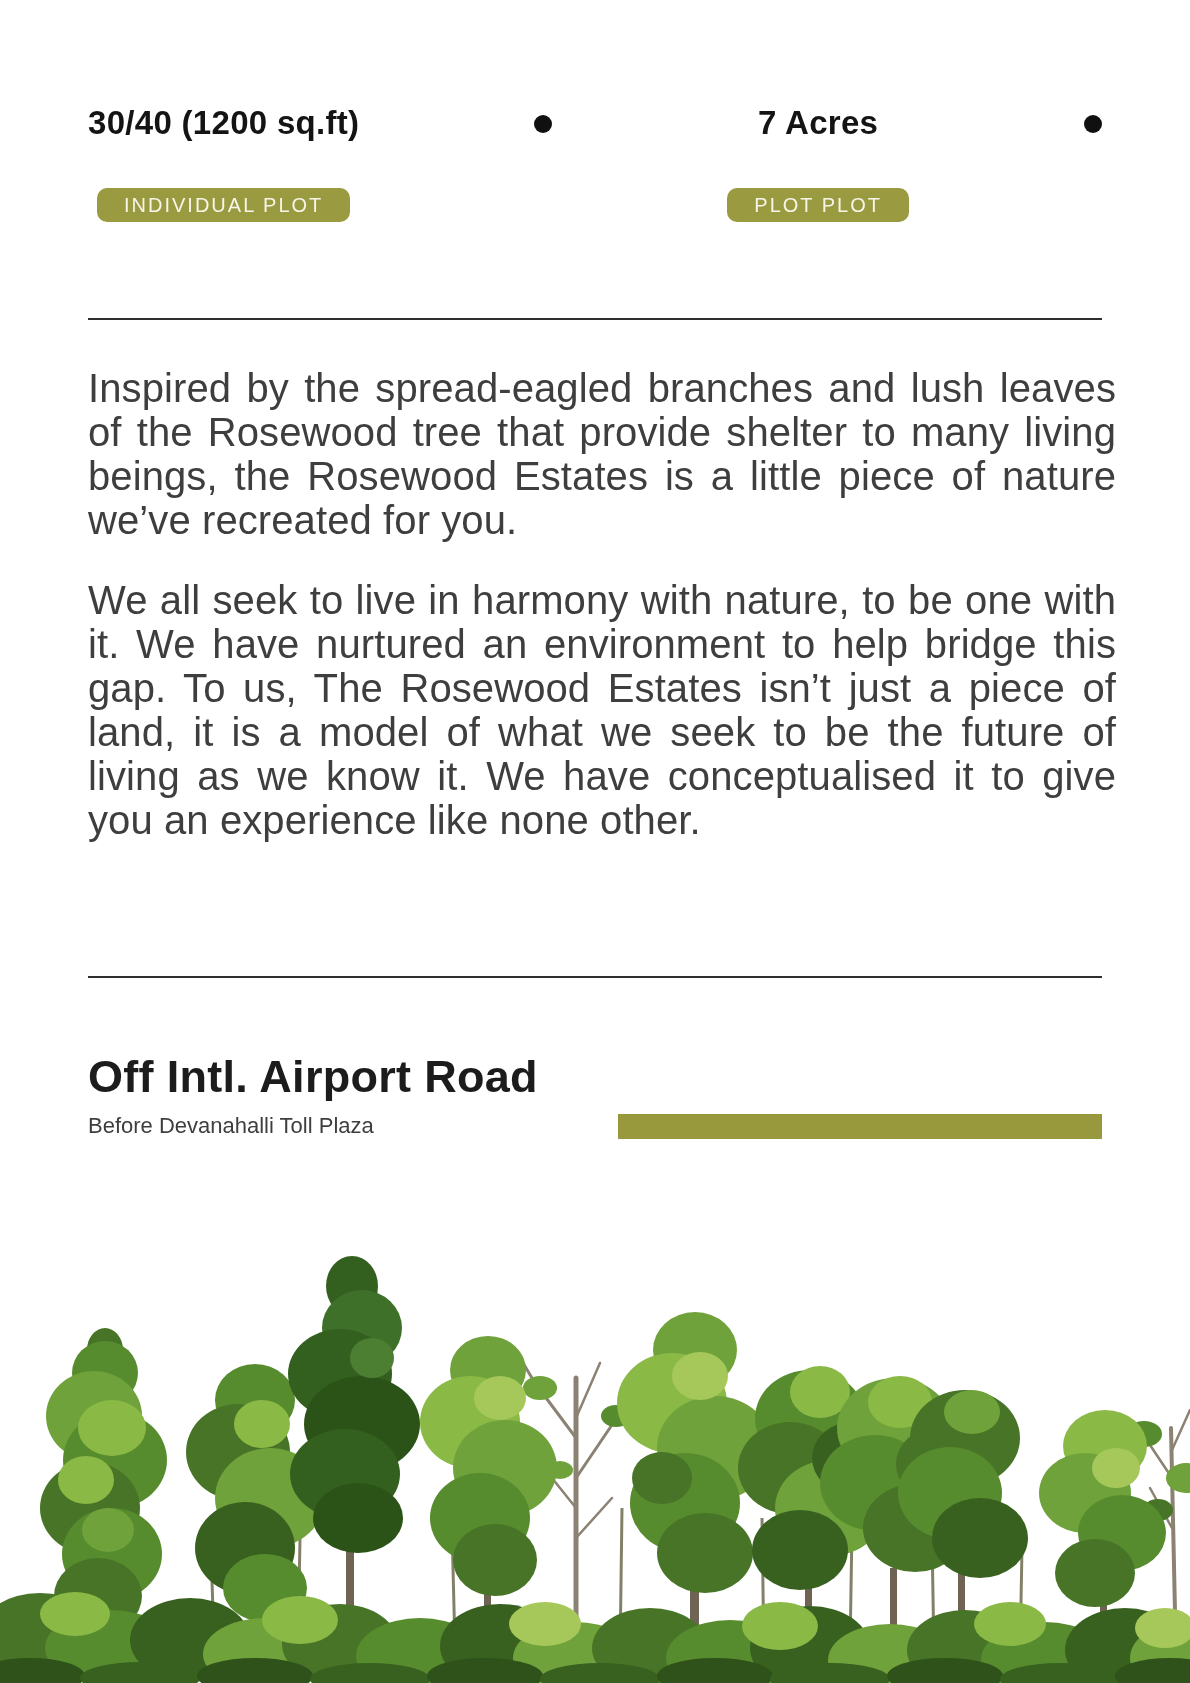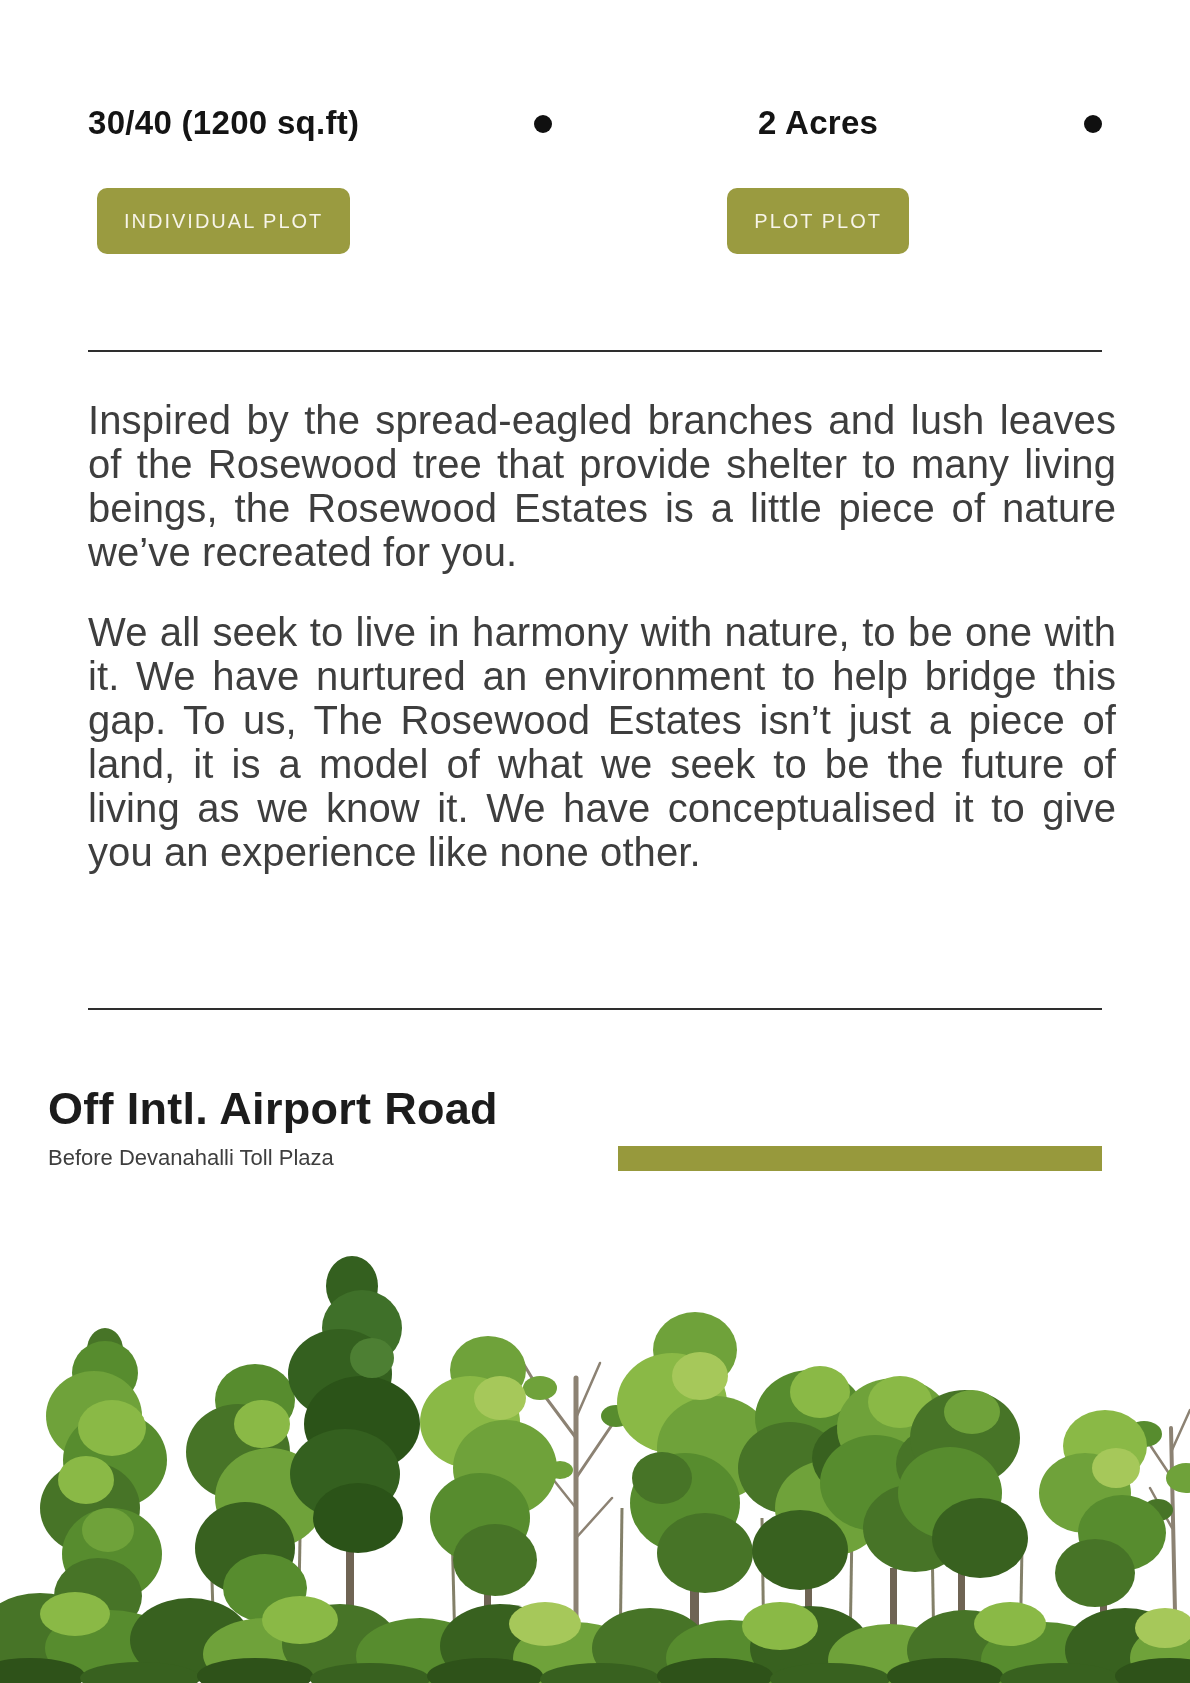--- a/index.html
+++ b/index.html
@@ -33,21 +33,21 @@
     white-space: nowrap;
   }
   .stat-badge {
     margin-top: 44px;
     background: var(--accent, #9a9b40);
     color: var(--badge-text, #f7f4e8);
     font-size: 20px;
     font-weight: 400;
     letter-spacing: 2px;
     line-height: 22px;
-    padding: 22px 27px;
+    padding: 6px 27px;
     border-radius: 10px;
     white-space: nowrap;
   }
   .sep-dot {
     width: 18px;
     height: 18px;
     border-radius: 50%;
     background: var(--bullet, #101010);
     margin-top: 13px;
     flex: 0 0 auto;
@@ -65,21 +65,21 @@
     font-size: 40px;
     line-height: 44px;
     font-weight: 400;
     color: var(--body-text, #3e3e3e);
     text-align: justify;
     letter-spacing: 0.1px;
   }
   .para + .para { margin-top: 36px; }
   
   .location-row {
-    margin: 72px 88px 0 48px;
+    margin: 72px 88px 0 88px;
     display: flex;
     justify-content: space-between;
     align-items: flex-end;
   }
   .location-title {
     font-size: 45px;
     font-weight: 700;
     color: var(--heading-text, #1c1c1c);
     letter-spacing: 0.3px;
     line-height: 54px;
@@ -113,21 +113,21 @@
 
 <div class="page">
 
   <div class="stats-row">
     <div class="stat">
       <div class="stat-value">30/40 (1200 sq.ft)</div>
       <div class="stat-badge">INDIVIDUAL PLOT</div>
     </div>
     <div class="sep-dot"></div>
     <div class="stat">
-      <div class="stat-value">2 Acres</div>
+      <div class="stat-value">7 Acres</div>
       <div class="stat-badge">PLOT PLOT</div>
     </div>
     <div class="sep-dot"></div>
   </div>
 
   <hr class="divider">
 
   <p class="para">Inspired by the spread-eagled branches and lush leaves of the Rosewood tree that provide shelter to many living beings, the Rosewood Estates is a little piece of nature we’ve recreated for you.</p>
   <p class="para">We all seek to live in harmony with nature, to be one with it. We have nurtured an environment to help bridge this gap. To us, The Rosewood Estates isn’t just a piece of land, it is a model of what we seek to be the future of living as we know it. We have conceptualised it to give you an experience like none other.</p>
 

